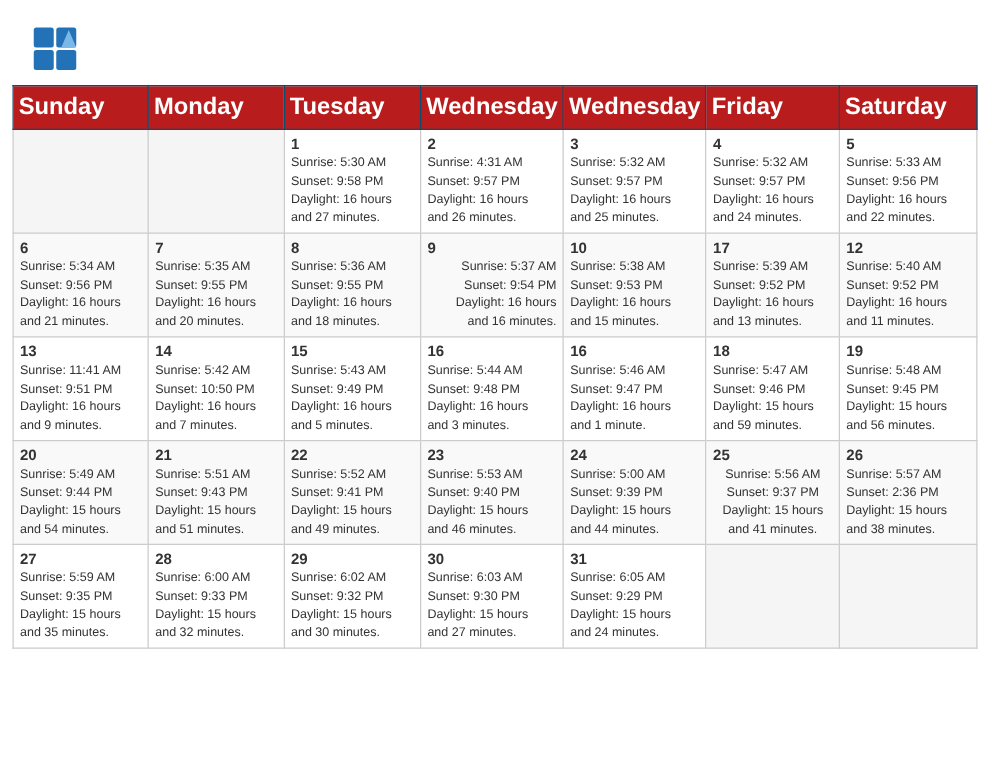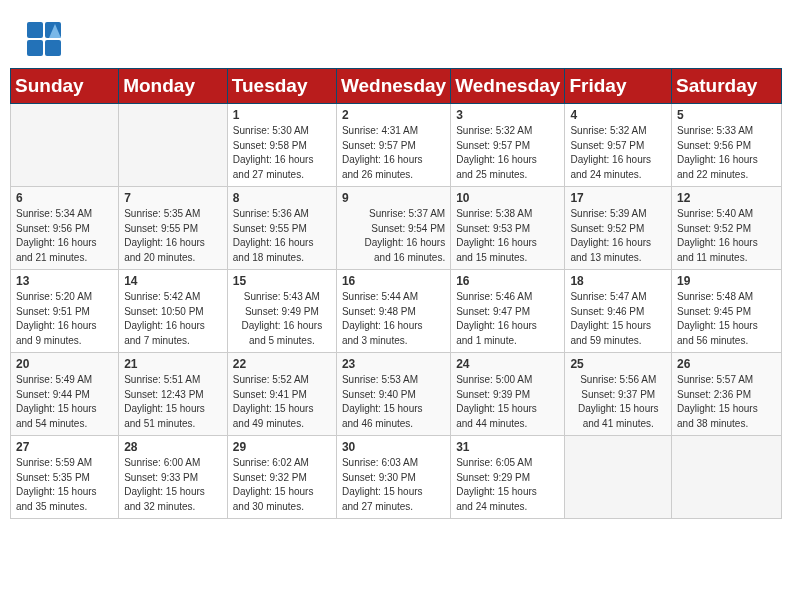--- a/index.html
+++ b/index.html
@@ -199,35 +199,35 @@
           <span class="day-num">12</span>
           <div class="day-info" style="white-space: pre-line;">Sunrise: 5:40 AM
 Sunset: 9:52 PM
 Daylight: 16 hours
 and 11 minutes.</div>
         </td>
       </tr>
       <tr>
         <td>
           <span class="day-num">13</span>
-          <div class="day-info" style="white-space: pre-line;">Sunrise: 5:20 AM
+          <div class="day-info" style="white-space: pre-line;">Sunrise: 11:41 AM
 Sunset: 9:51 PM
 Daylight: 16 hours
 and 9 minutes.</div>
         </td>
         <td>
           <span class="day-num">14</span>
           <div class="day-info" style="white-space: pre-line;">Sunrise: 5:42 AM
 Sunset: 10:50 PM
 Daylight: 16 hours
 and 7 minutes.</div>
         </td>
         <td>
           <span class="day-num">15</span>
-          <div class="day-info" style="white-space: pre-line; text-align: center;">Sunrise: 5:43 AM
+          <div class="day-info" style="white-space: pre-line;">Sunrise: 5:43 AM
 Sunset: 9:49 PM
 Daylight: 16 hours
 and 5 minutes.</div>
         </td>
         <td>
           <span class="day-num">16</span>
           <div class="day-info" style="white-space: pre-line;">Sunrise: 5:44 AM
 Sunset: 9:48 PM
 Daylight: 16 hours
 and 3 minutes.</div>
@@ -258,21 +258,21 @@
         <td>
           <span class="day-num">20</span>
           <div class="day-info" style="white-space: pre-line;">Sunrise: 5:49 AM
 Sunset: 9:44 PM
 Daylight: 15 hours
 and 54 minutes.</div>
         </td>
         <td>
           <span class="day-num">21</span>
           <div class="day-info" style="white-space: pre-line;">Sunrise: 5:51 AM
-Sunset: 12:43 PM
+Sunset: 9:43 PM
 Daylight: 15 hours
 and 51 minutes.</div>
         </td>
         <td>
           <span class="day-num">22</span>
           <div class="day-info" style="white-space: pre-line;">Sunrise: 5:52 AM
 Sunset: 9:41 PM
 Daylight: 15 hours
 and 49 minutes.</div>
         </td>
@@ -302,21 +302,21 @@
           <div class="day-info" style="white-space: pre-line;">Sunrise: 5:57 AM
 Sunset: 2:36 PM
 Daylight: 15 hours
 and 38 minutes.</div>
         </td>
       </tr>
       <tr>
         <td>
           <span class="day-num">27</span>
           <div class="day-info" style="white-space: pre-line;">Sunrise: 5:59 AM
-Sunset: 5:35 PM
+Sunset: 9:35 PM
 Daylight: 15 hours
 and 35 minutes.</div>
         </td>
         <td>
           <span class="day-num">28</span>
           <div class="day-info" style="white-space: pre-line;">Sunrise: 6:00 AM
 Sunset: 9:33 PM
 Daylight: 15 hours
 and 32 minutes.</div>
         </td>

